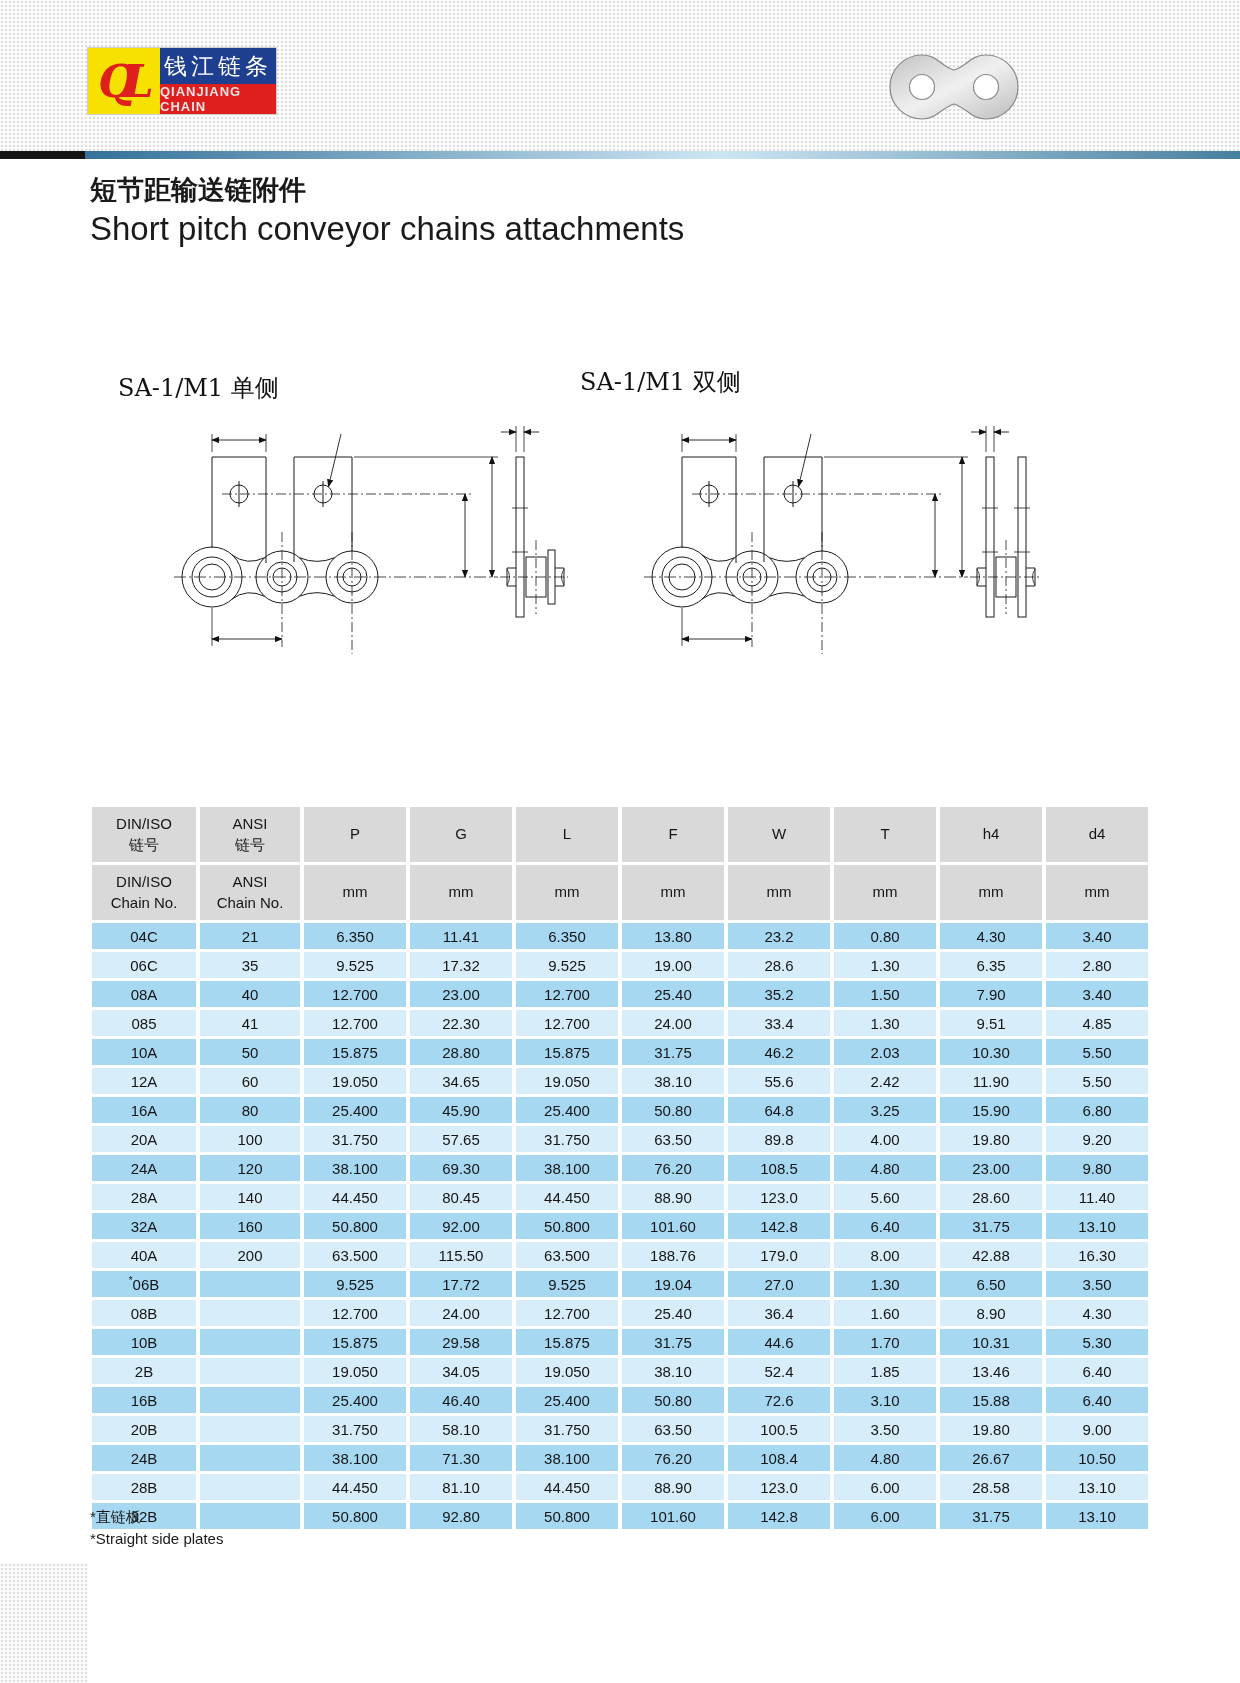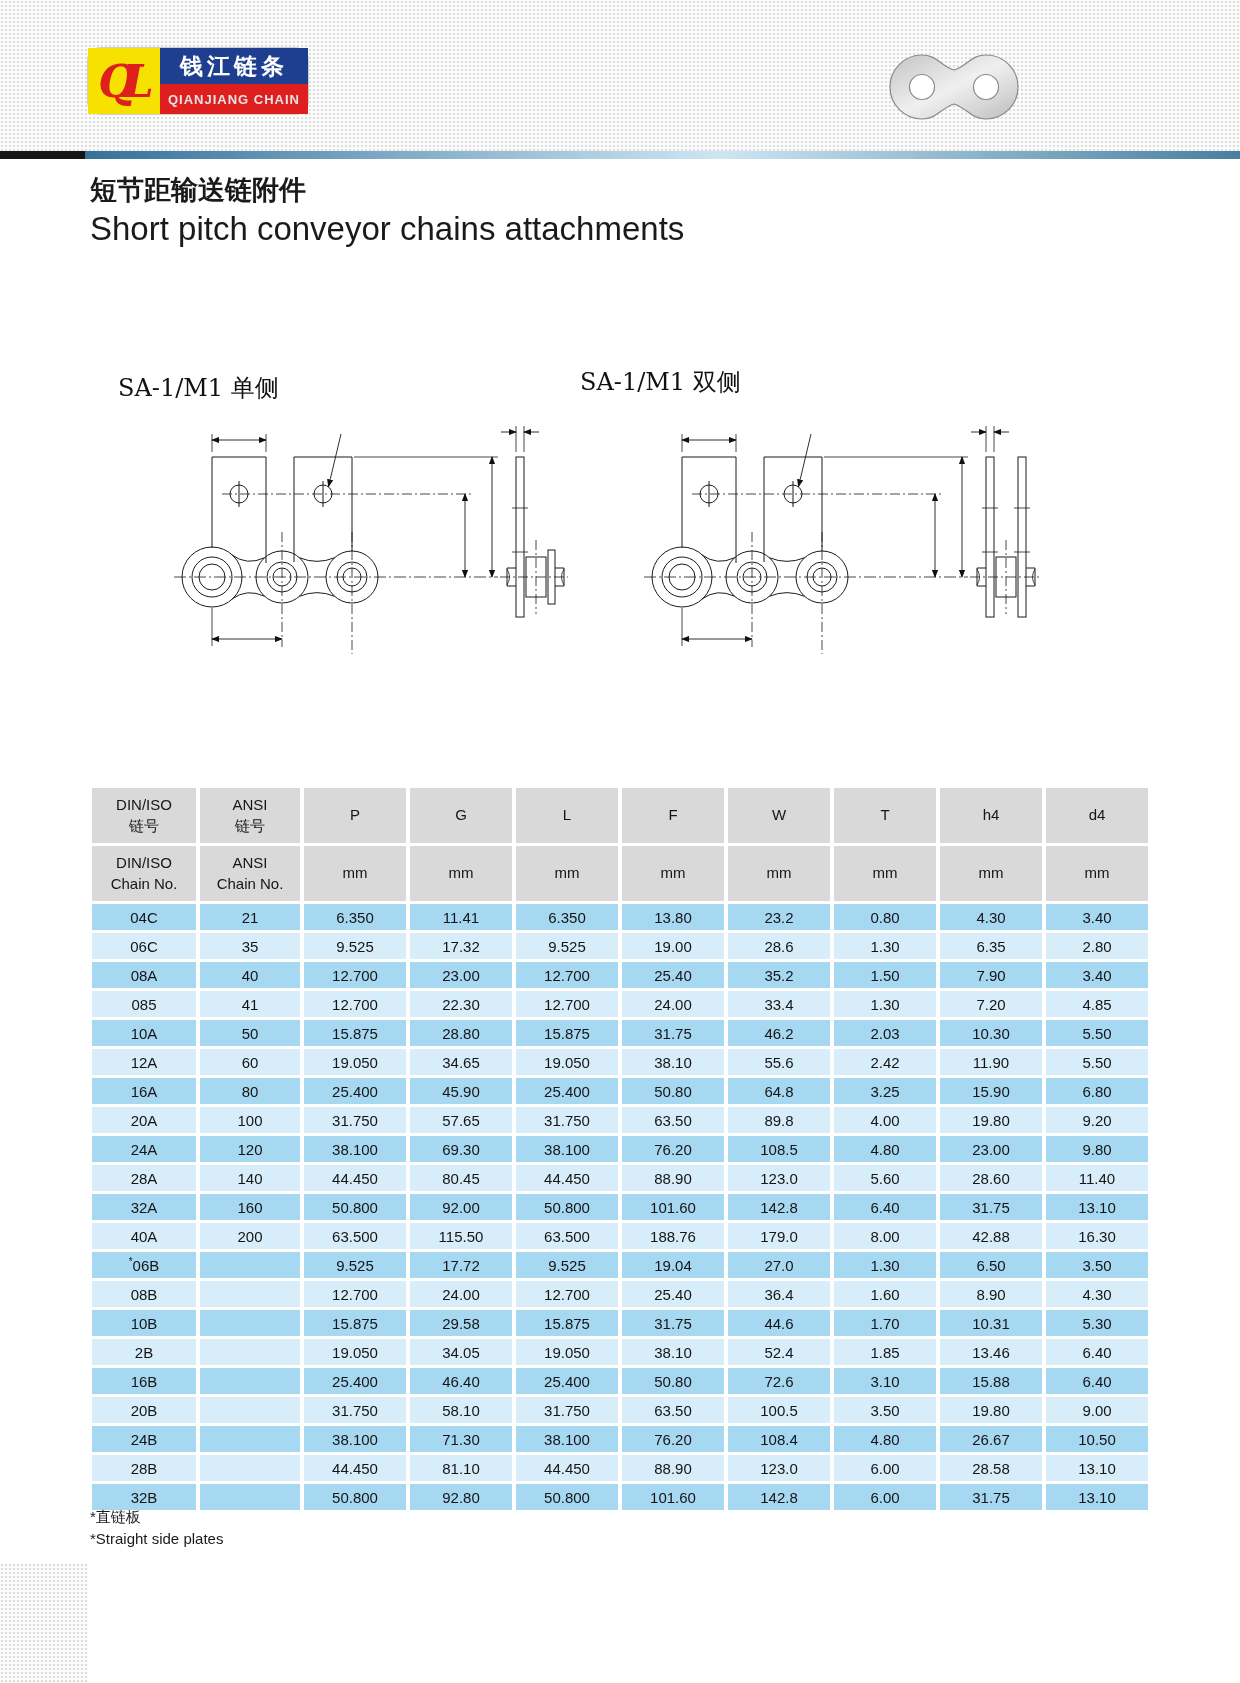--- a/index.html
+++ b/index.html
@@ -7,28 +7,28 @@
         font-family:"Liberation Sans","DejaVu Sans",sans-serif;color:#1a1a1a;overflow:hidden;}
 
   
   .texture{background-color:#fbfbfb;
     background-image:radial-gradient(#dcdcdc 1px, transparent 1.2px);
     background-size:4px 4px;}
   .header-band{position:absolute;top:0;left:0;width:1240px;height:151px;}
   .corner-patch{position:absolute;left:0;top:1563px;width:88px;height:120px;}
 
   
-  .logo{position:absolute;left:88px;top:48px;width:220px;height:66px;display:flex;
-        box-shadow:0 0 0 1px #cfcfcf;background:#fff;border-radius:13px;}
+  .logo{position:absolute;left:88px;top:48px;width:188px;height:66px;display:flex;
+        box-shadow:0 0 0 1px #cfcfcf;background:#fff;}
   .logo-mono{width:72px;height:66px;background:var(--logo-yellow);display:flex;align-items:center;justify-content:center;
         font-family:"DejaVu Serif","Liberation Serif",serif;font-style:italic;font-weight:bold;
         font-size:44px;color:var(--logo-red);letter-spacing:-14px;padding-right:10px;box-sizing:border-box;}
   .logo-right{flex:1;display:flex;flex-direction:column;}
   .logo-cn{background:var(--logo-blue);color:#fff;height:36px;display:flex;align-items:center;justify-content:center;
-        font-size:23px;font-weight:bold;letter-spacing:4px;}
+        font-size:23px;font-weight:normal;letter-spacing:4px;}
   .logo-en{background:var(--logo-red);color:#e5e5e5;height:30px;display:flex;align-items:center;justify-content:center;
         font-size:13px;font-weight:bold;letter-spacing:1px;}
 
   .plate-icon{position:absolute;left:875px;top:38px;}
 
   .bar-black{position:absolute;left:0;top:151px;width:85px;height:8px;background:var(--bar-black);}
   .bar-blue{position:absolute;left:85px;top:151px;width:1155px;height:8px;
         background:linear-gradient(90deg,var(--bar-blue-start) 0%,#6fa3c000 0%,var(--bar-blue-start) 0%,
         var(--bar-blue-mid) 55%, var(--bar-blue-end) 100%);}
 
@@ -36,21 +36,21 @@
   .title-en{position:absolute;left:90px;top:210px;font-size:33px;}
 
   .dgm-label{position:absolute;font-family:"DejaVu Serif","Liberation Serif",serif;font-size:24px;color:#111;}
   #dgm-label-left{left:118px;top:372px;}
   #dgm-label-right{left:580px;top:366px;}
   .dgm-svg{position:absolute;}
   #diag-left{left:160px;top:412px;}
   #diag-right{left:630px;top:412px;}
 
   
-  .spec-table{position:absolute;left:88px;top:785px;width:1064px;border-collapse:separate;border-spacing:4px 3px;table-layout:fixed;}
+  .spec-table{position:absolute;left:88px;top:804px;width:1064px;border-collapse:separate;border-spacing:4px 3px;table-layout:fixed;}
   .spec-table th,.spec-table td{padding:0;text-align:center;font-weight:normal;font-size:15px;color:#151515;}
   .spec-table thead th{background:var(--header-cell);height:55px;line-height:1.35;}
   .spec-table tbody td{height:26px;}
   .spec-table tbody tr:nth-child(odd) td{background:var(--row-dark);}
   .spec-table tbody tr:nth-child(even) td{background:var(--row-light);}
   .spec-table sup{font-size:10px;}
 
   .footnote{position:absolute;left:90px;font-size:15px;}
   #footnote-cn{top:1508px;}
   #footnote-en{top:1530px;}
@@ -280,21 +280,21 @@
         </tr>
         <tr>
           <td>085</td>
           <td>41</td>
           <td>12.700</td>
           <td>22.30</td>
           <td>12.700</td>
           <td>24.00</td>
           <td>33.4</td>
           <td>1.30</td>
-          <td>7.20</td>
+          <td>9.51</td>
           <td>4.85</td>
         </tr>
         <tr>
           <td>10A</td>
           <td>50</td>
           <td>15.875</td>
           <td>28.80</td>
           <td>15.875</td>
           <td>31.75</td>
           <td>46.2</td>

